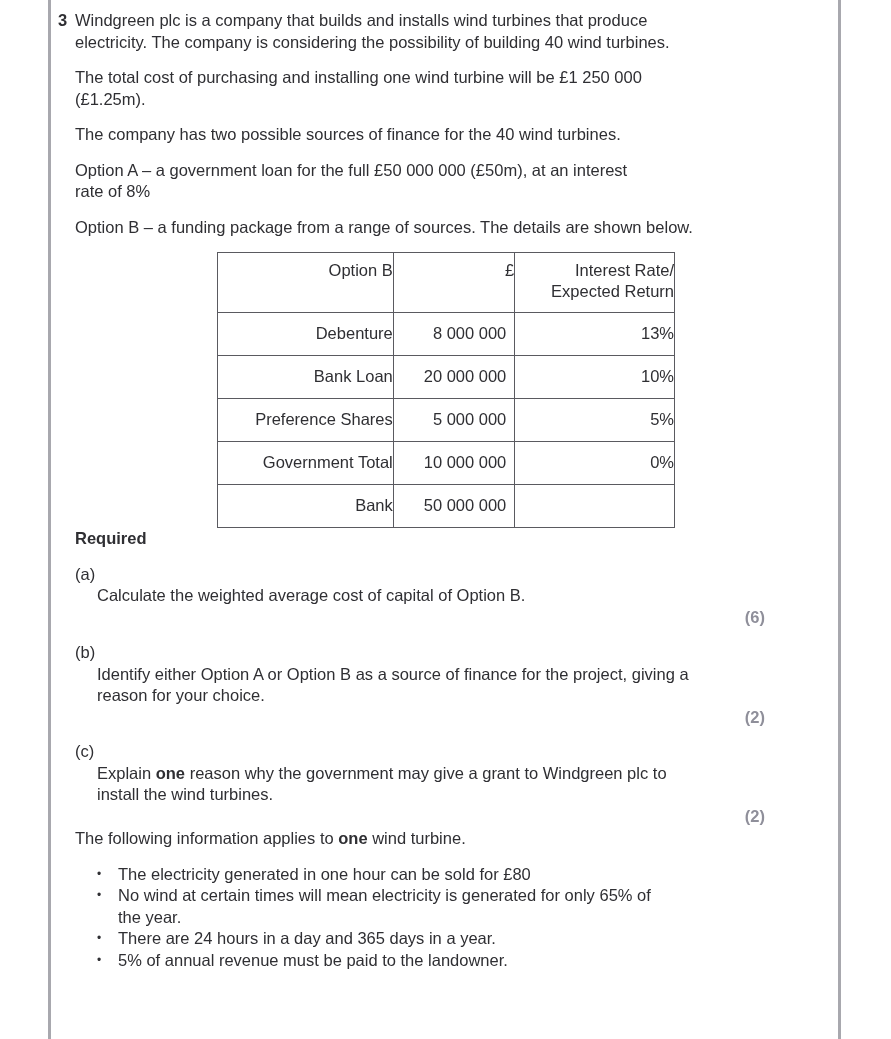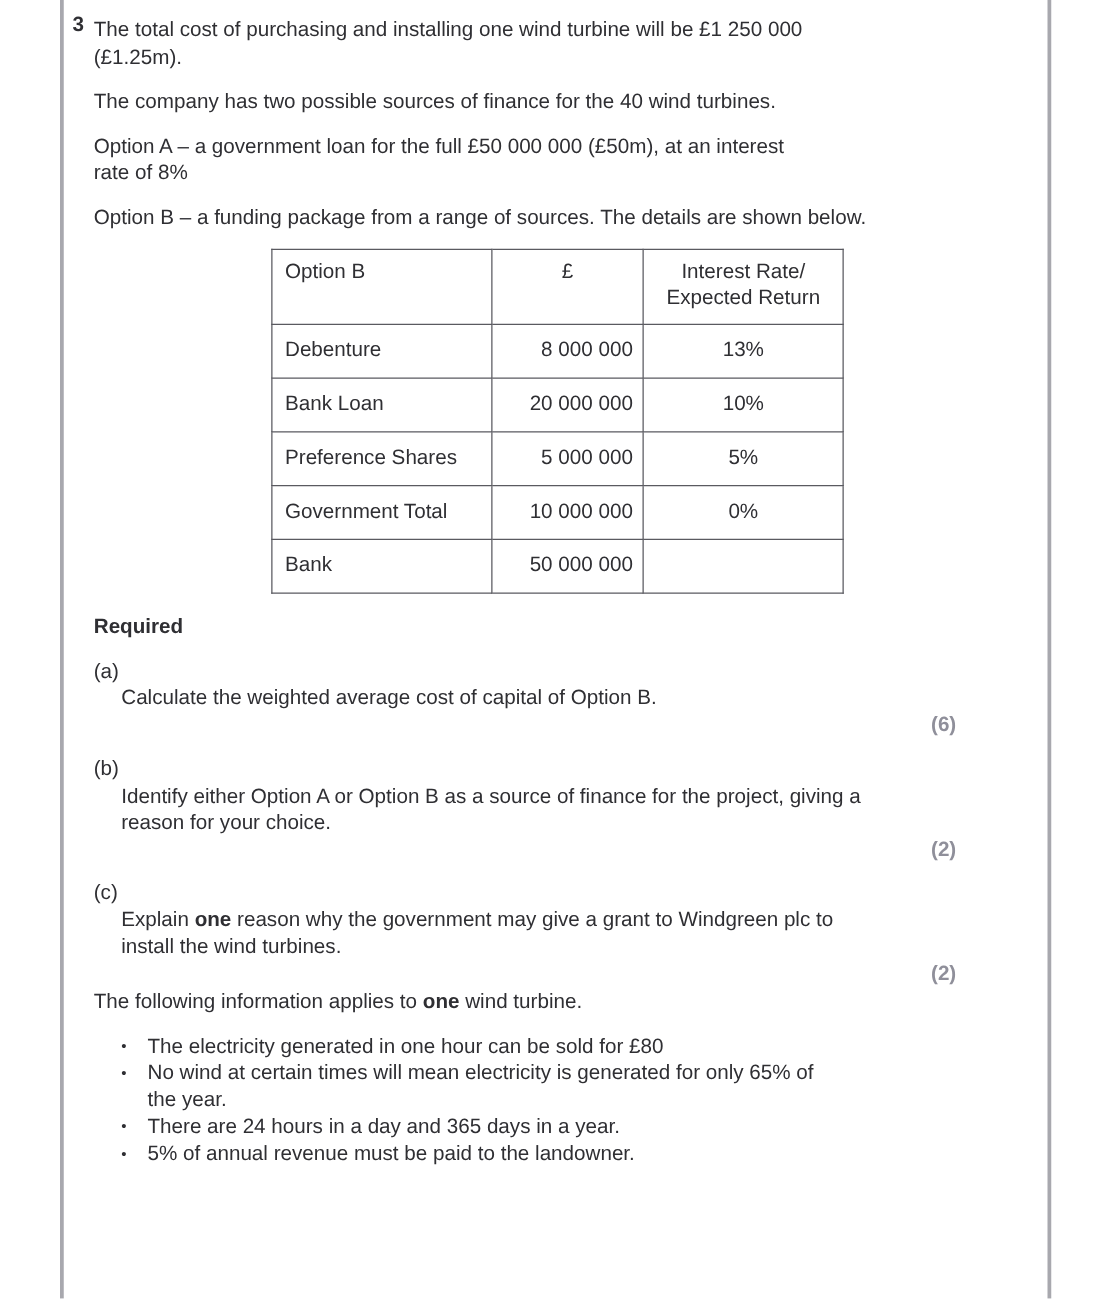--- a/index.html
+++ b/index.html
@@ -39,31 +39,32 @@
   }
   table.finance col.c1 { width: 175px; }
   table.finance col.c2 { width: 121px; }
   table.finance col.c3 { width: 159px; }
   table.finance th, table.finance td {
     border: 1px solid #5a5a60;
     font-weight: normal;
     font-size: 16.5px;
     color: #2f2f33;
     padding: 0;
+    text-align: right;
   }
   table.finance th { height: 52px; vertical-align: top; padding-top: 7px; }
   table.finance td { height: 42px; vertical-align: middle; }
   .cell-source { text-align: left; padding-left: 10px !important; }
   .cell-amount { text-align: right; padding-right: 8px !important; }
   .cell-rate   { text-align: center; }
   .th-rate     { text-align: center; white-space: pre-line; line-height: 21px; }
   .th-amount   { text-align: center; }
   .underlined  { text-underline-offset: 3px; }
 
-  .required { margin-top: 16px; font-weight: bold; }
+  .required { font-weight: bold; }
 
   .part { position: relative; margin-top: 14px; padding-left: 22px; white-space: pre-line; }
   .part.tight { margin-top: 13px; }
   .part-label { position: absolute; left: 0; top: 0; }
   .marks {
     text-align: right;
     font-weight: bold;
     color: #8f8f9a;
   }
   .info { margin-top: 1px; }
@@ -79,20 +80,22 @@
 </head>
 <body>
 
 <div class="page">
   <div class="rule rule-left"></div>
   <div class="rule rule-right"></div>
 
   <div class="content">
     <span class="qnum">3</span>
 
+    <p class="para first">Windgreen plc is a company that builds and installs wind turbines that produce
+electricity. The company is considering the possibility of building 40 wind turbines.</p>
     <p class="para">The total cost of purchasing and installing one wind turbine will be £1 250 000
 (£1.25m).</p>
     <p class="para">The company has two possible sources of finance for the 40 wind turbines.</p>
     <p class="para">Option A – a government loan for the full £50 000 000 (£50m), at an interest
 rate of 8%</p>
     <p class="para">Option B – a funding package from a range of sources. The details are shown below.</p>
 
     <div class="tablewrap">
       <table class="finance">
         <colgroup>

